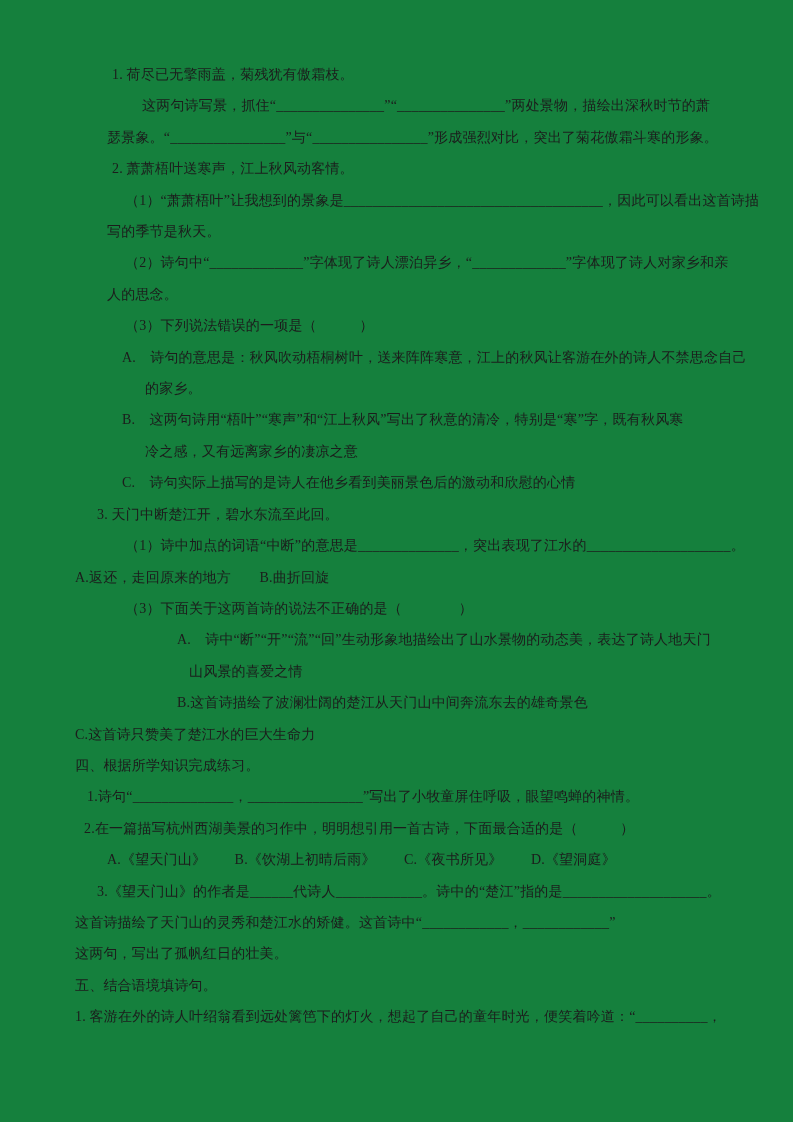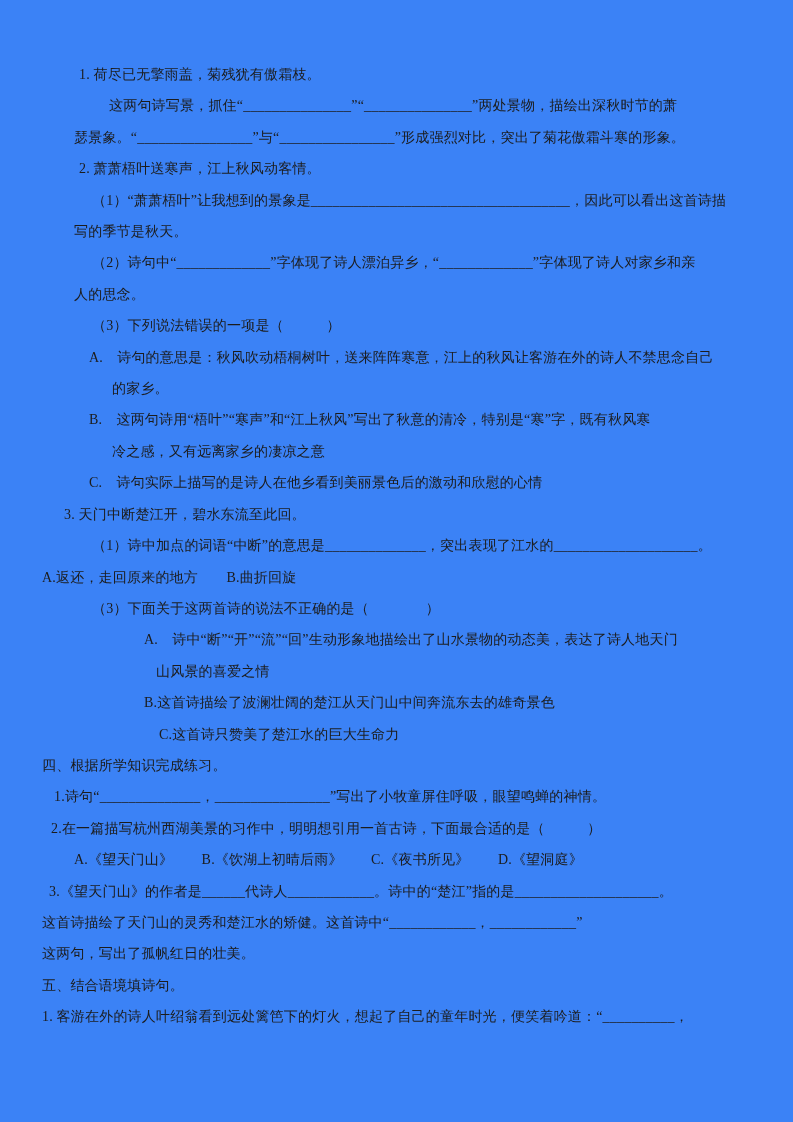--- a/index.html
+++ b/index.html
@@ -4,48 +4,48 @@
 <style>
   html, body {
     margin: 0;
     padding: 0;
     background: #ffffff;
   }
   .page {
     position: relative;
     width: 793px;
     height: 1122px;
-    background: #3b82f6;
+    background: #15803d;
     box-sizing: border-box;
-    padding: 59px 44px 20px 42px;
+    padding: 59px 44px 20px 75px;
     overflow: hidden;
     font-family: "Liberation Serif", "DejaVu Serif", serif;
     font-size: 14px;
     color: #1c1c1c;
     letter-spacing: 0.2px;
   }
   .line {
     line-height: 31.4px;
     white-space: nowrap;
   }
   
   .ml0   { margin-left: 0; }
   .ml9   { margin-left: 9px; }
   .ml12  { margin-left: 12px; }
-  .ml17  { margin-left: 7px; }
+  .ml17  { margin-left: 22px; }
   .ml22  { margin-left: 22px; }
   .ml32  { margin-left: 32px; }
   .ml37  { margin-left: 37px; }
   .ml47  { margin-left: 47px; }
   .ml50  { margin-left: 50px; }
   .ml67  { margin-left: 67px; }
   .ml70  { margin-left: 70px; }
   .ml82  { }
   .ml102 { margin-left: 102px; }
-  .ml117 { margin-left: 117px; }
+  .ml117 { }
   .ml122 { margin-left: 114px; }
 </style>
 </head>
 <body>
 
 <div class="page">
   <div class="line ml37">1. 荷尽已无擎雨盖，菊残犹有傲霜枝。</div>
   <div class="line ml67">这两句诗写景，抓住“_______________”“_______________”两处景物，描绘出深秋时节的萧</div>
   <div class="line ml32">瑟景象。“________________”与“________________”形成强烈对比，突出了菊花傲霜斗寒的形象。</div>
   <div class="line ml37">2. 萧萧梧叶送寒声，江上秋风动客情。</div>

